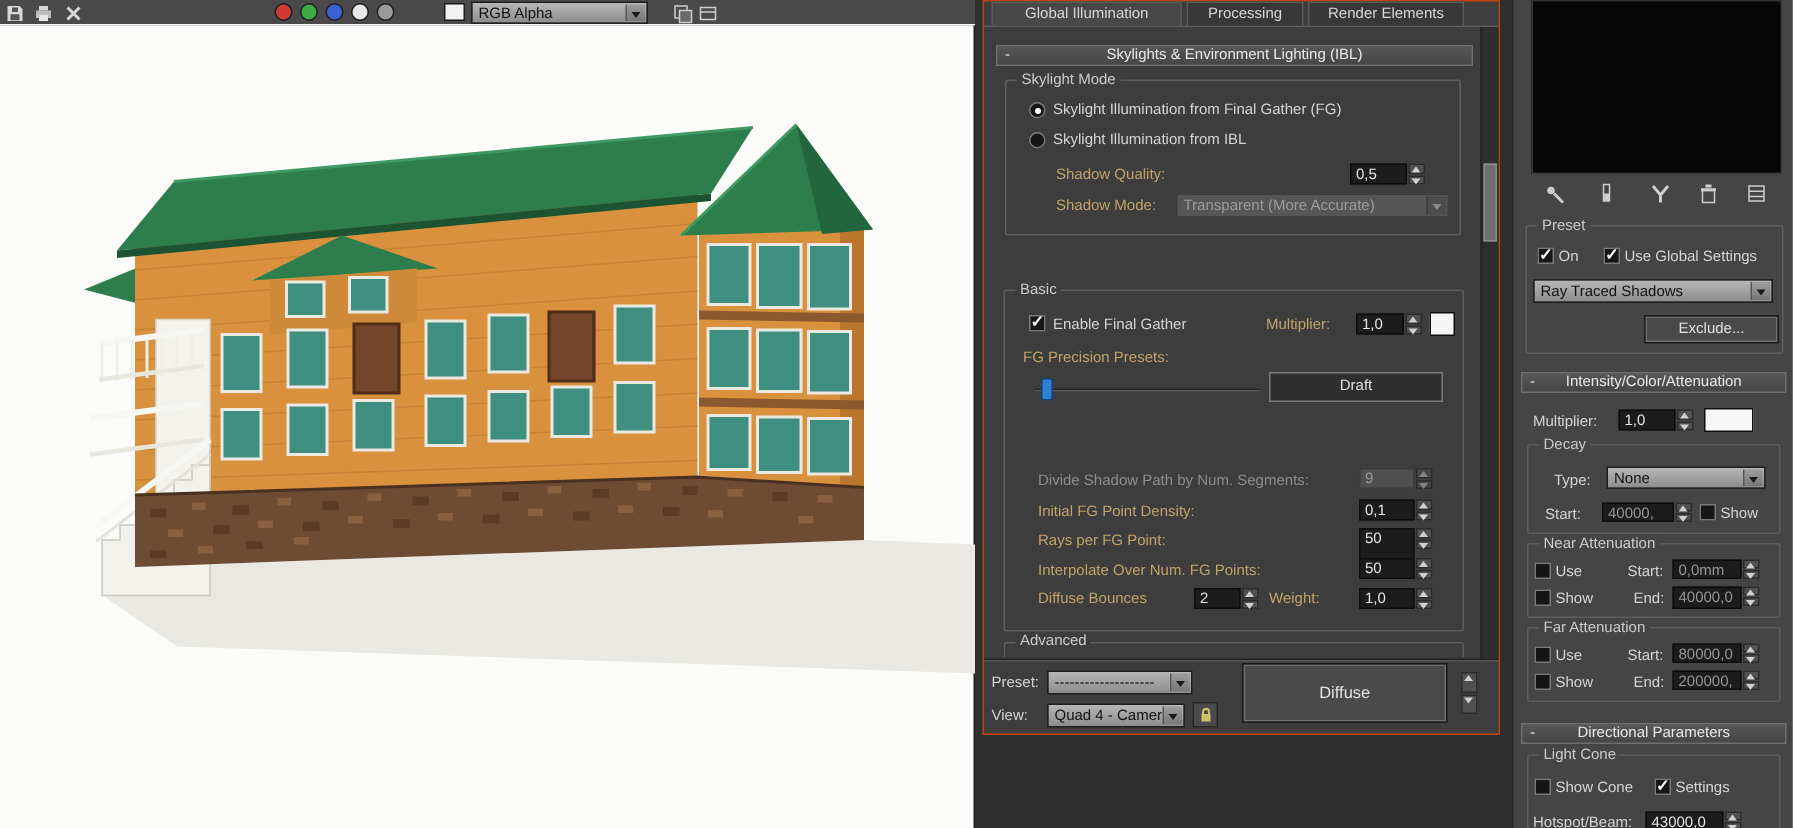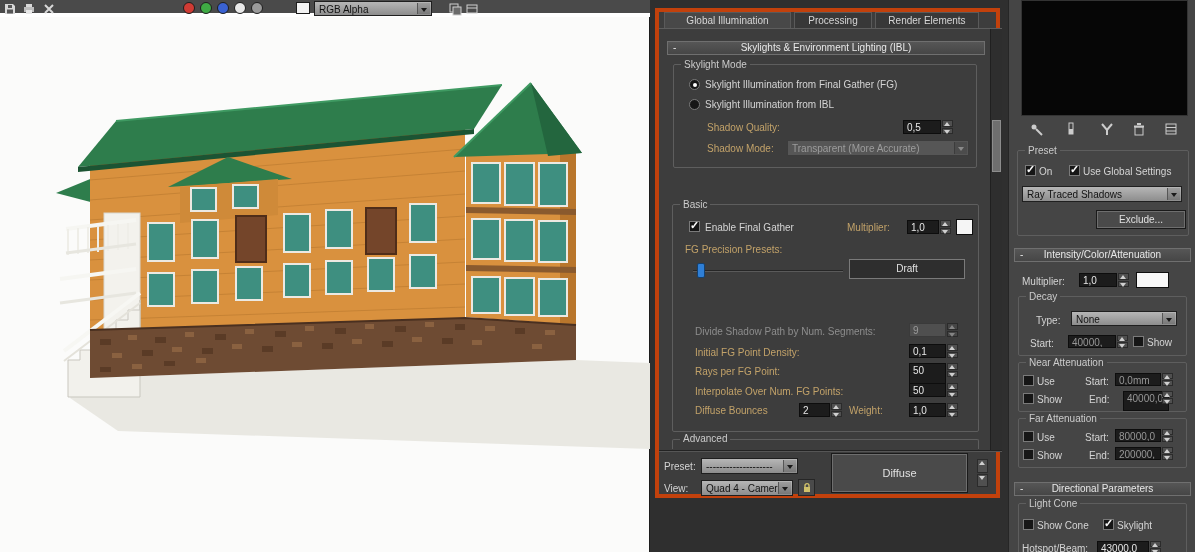--- a/index.html
+++ b/index.html
@@ -63,21 +63,21 @@
   .cir { width:12px; height:12px; border-radius:50%; border:1px solid #1e1e1e; }
 
   .sb { background:#2e2e2e; border-left:1px solid #202020; }
   .sb-thumb { position:absolute; left:1px; right:1px; background:#6f6f6f; border:1px solid #8d8d8d; }
 </style>
 </head>
 <body>
 
 <div id="screen">
 
-  <div class="abs" style="left:0;top:0;width:650px;height:17px;background:#4a4a4a;border-bottom:4px solid #ffffff;">
+  <div class="abs" style="left:0;top:0;width:650px;height:17px;background:#4a4a4a;border-bottom:1px solid #ffffff;">
     <span class="abs icon-btn" style="left:2px;top:1px;width:15px;height:15px;">
       <svg width="14" height="14" viewBox="0 0 14 14">
           <path d="M2 2 h8 l2 2 v8 H2 Z" fill="#d8d8d8"></path>
           <rect x="4" y="7.5" width="6" height="4" fill="#555"></rect>
           <rect x="5" y="3" width="4" height="3" fill="#555"></rect>
         </svg>
     </span>
     <span class="abs icon-btn" style="left:21px;top:1px;width:15px;height:15px;">
       <svg width="14" height="14" viewBox="0 0 14 14">
           <rect x="4" y="2" width="6" height="3" fill="#d8d8d8"></rect>
@@ -251,21 +251,21 @@
             <rect x="412" y="320" width="10" height="5"></rect>
           <rect x="472" y="323" width="10" height="5"></rect>
             <rect x="532" y="327" width="10" height="5"></rect>
           <rect x="132" y="347" width="10" height="5"></rect>
             <rect x="196" y="341" width="10" height="5"></rect>
         </g>
       </g>
     </svg>
   </div>
 
-  <div class="abs dlg-bg" style="left:655px;top:8px;width:345px;height:490px;background:#3d3d3d;border:4px solid #c2410c;">
+  <div class="abs dlg-bg" style="left:655px;top:0;width:345px;height:490px;background:#3d3d3d;border:1px solid #c2410c;">
 
     <div class="abs" style="left:0;top:16px;width:343px;height:1px;background:#5d5d5d;"></div>
     <div class="abs tab active" style="left:5px;top:0;width:127px;height:16px;">
       <span>Global Illumination</span>
     </div>
     <div class="abs tab" style="left:135px;top:0;width:78px;height:16px;">
       <span>Processing</span>
     </div>
     <div class="abs tab" style="left:216px;top:0;width:104px;height:16px;">
       <span>Render Elements</span>
@@ -478,21 +478,21 @@
     <span class="abs lbl" style="left:28px;top:376px;">Use</span>
     <span class="abs lbl" style="left:76px;top:376px;">Start:</span>
     <span class="abs fld dimv" style="left:106px;top:373px;width:46px;height:13px;">0,0mm</span>
     <span class="abs spin" style="left:153px;top:373px;height:13px;">
         <i class="up"></i>
         <i class="dn"></i>
       </span>
     <span class="abs chk" style="left:14px;top:393px;"></span>
     <span class="abs lbl" style="left:28px;top:394px;">Show</span>
     <span class="abs lbl" style="left:80px;top:394px;">End:</span>
-    <span class="abs fld dimv" style="left:106px;top:391px;width:46px;height:20px;margin-left:8px;">40000,0</span>
+    <span class="abs fld dimv" style="left:106px;top:391px;width:46px;height:15px;">40000,0</span>
     <span class="abs spin" style="left:153px;top:391px;height:13px;">
         <i class="up"></i>
         <i class="dn"></i>
       </span>
 
     <div class="abs grp" style="left:9px;top:418px;width:169px;height:50px;"></div>
     <span class="abs glabel panel-bg" style="left:17px;top:413px;">Far Attenuation</span>
     <span class="abs chk" style="left:14px;top:431px;"></span>
     <span class="abs lbl" style="left:28px;top:432px;">Use</span>
     <span class="abs lbl" style="left:76px;top:432px;">Start:</span>
@@ -512,21 +512,21 @@
 
     <div class="abs rollhead" style="left:5px;top:482px;width:177px;height:14px;">
       <span class="minus"></span>
       <span>Directional Parameters</span>
     </div>
     <div class="abs grp" style="left:9px;top:503px;width:169px;height:60px;"></div>
     <span class="abs glabel panel-bg" style="left:17px;top:498px;">Light Cone</span>
     <span class="abs chk" style="left:14px;top:519px;"></span>
     <span class="abs lbl" style="left:28px;top:520px;">Show Cone</span>
     <span class="abs chk on" style="left:94px;top:519px;"></span>
-    <span class="abs lbl" style="left:108px;top:520px;">Skylight</span>
+    <span class="abs lbl" style="left:108px;top:520px;">Settings</span>
     <span class="abs lbl" style="left:13px;top:543px;">Hotspot/Beam:</span>
     <span class="abs fld" style="left:88px;top:541px;width:52px;height:13px;">43000,0</span>
     <span class="abs spin" style="left:141px;top:541px;height:13px;">
         <i class="up"></i>
         <i class="dn"></i>
       </span>
   </div>
 
 </div>
 

